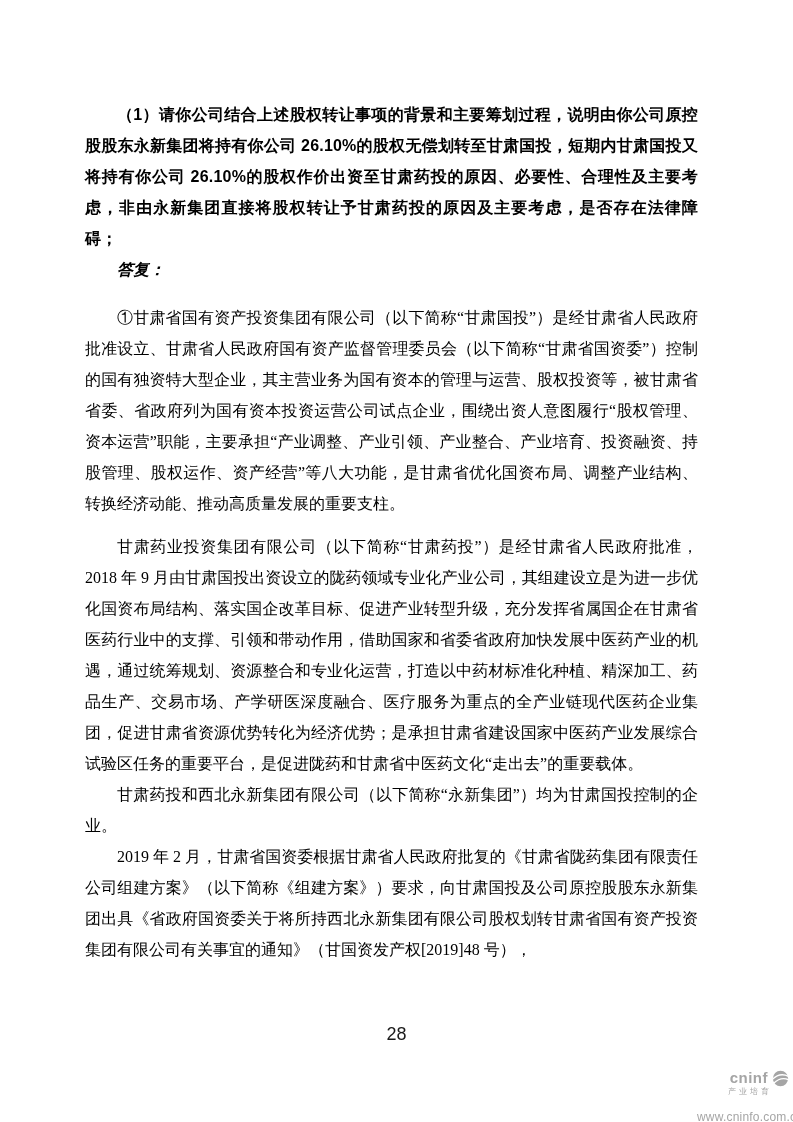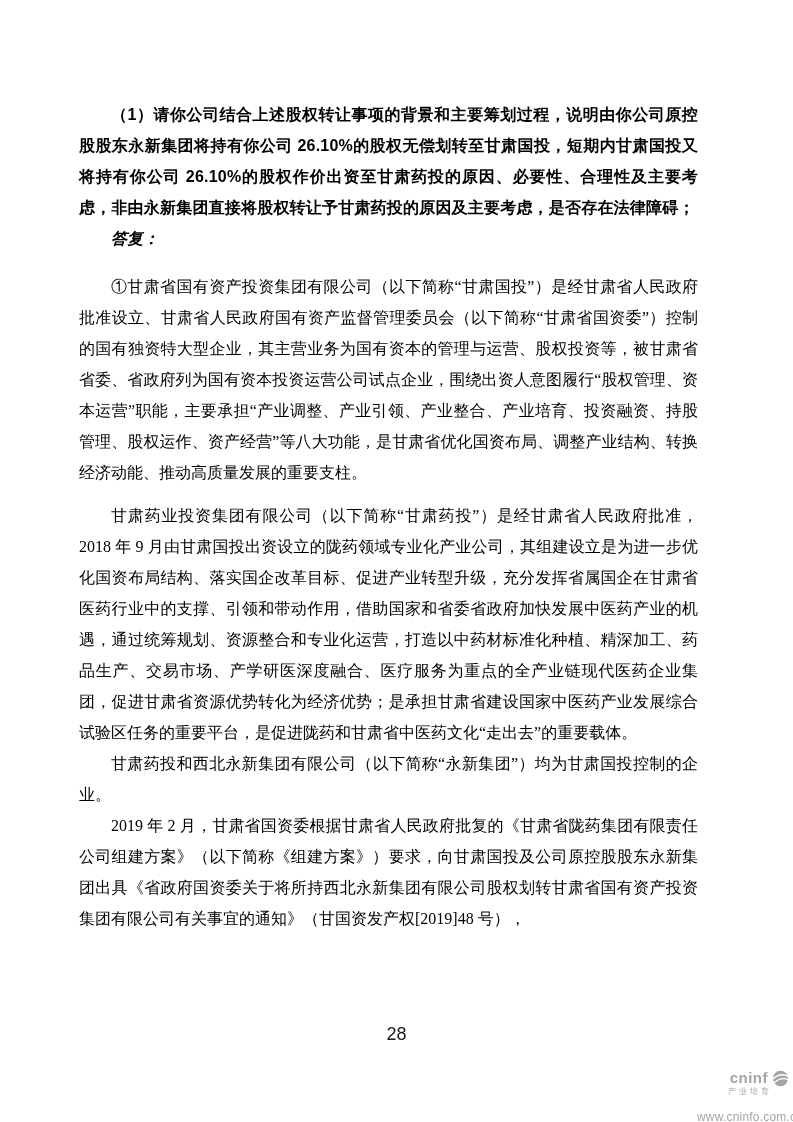--- a/index.html
+++ b/index.html
@@ -11,21 +11,21 @@
     position: relative;
     width: 793px;
     height: 1122px;
     background: #ffffff;
     color: #000000;
     overflow: hidden;
     font-family: "Liberation Serif", "DejaVu Serif", serif;
   }
   .content {
     position: absolute;
-    left: 79px;
+    left: 85px;
     right: 95px;
     top: 99px;
     font-size: 16px;
     line-height: 31px;
     text-align: justify;
     text-justify: inter-ideograph;
   }
   .content p {
     margin: 0;
     text-indent: 2em;

